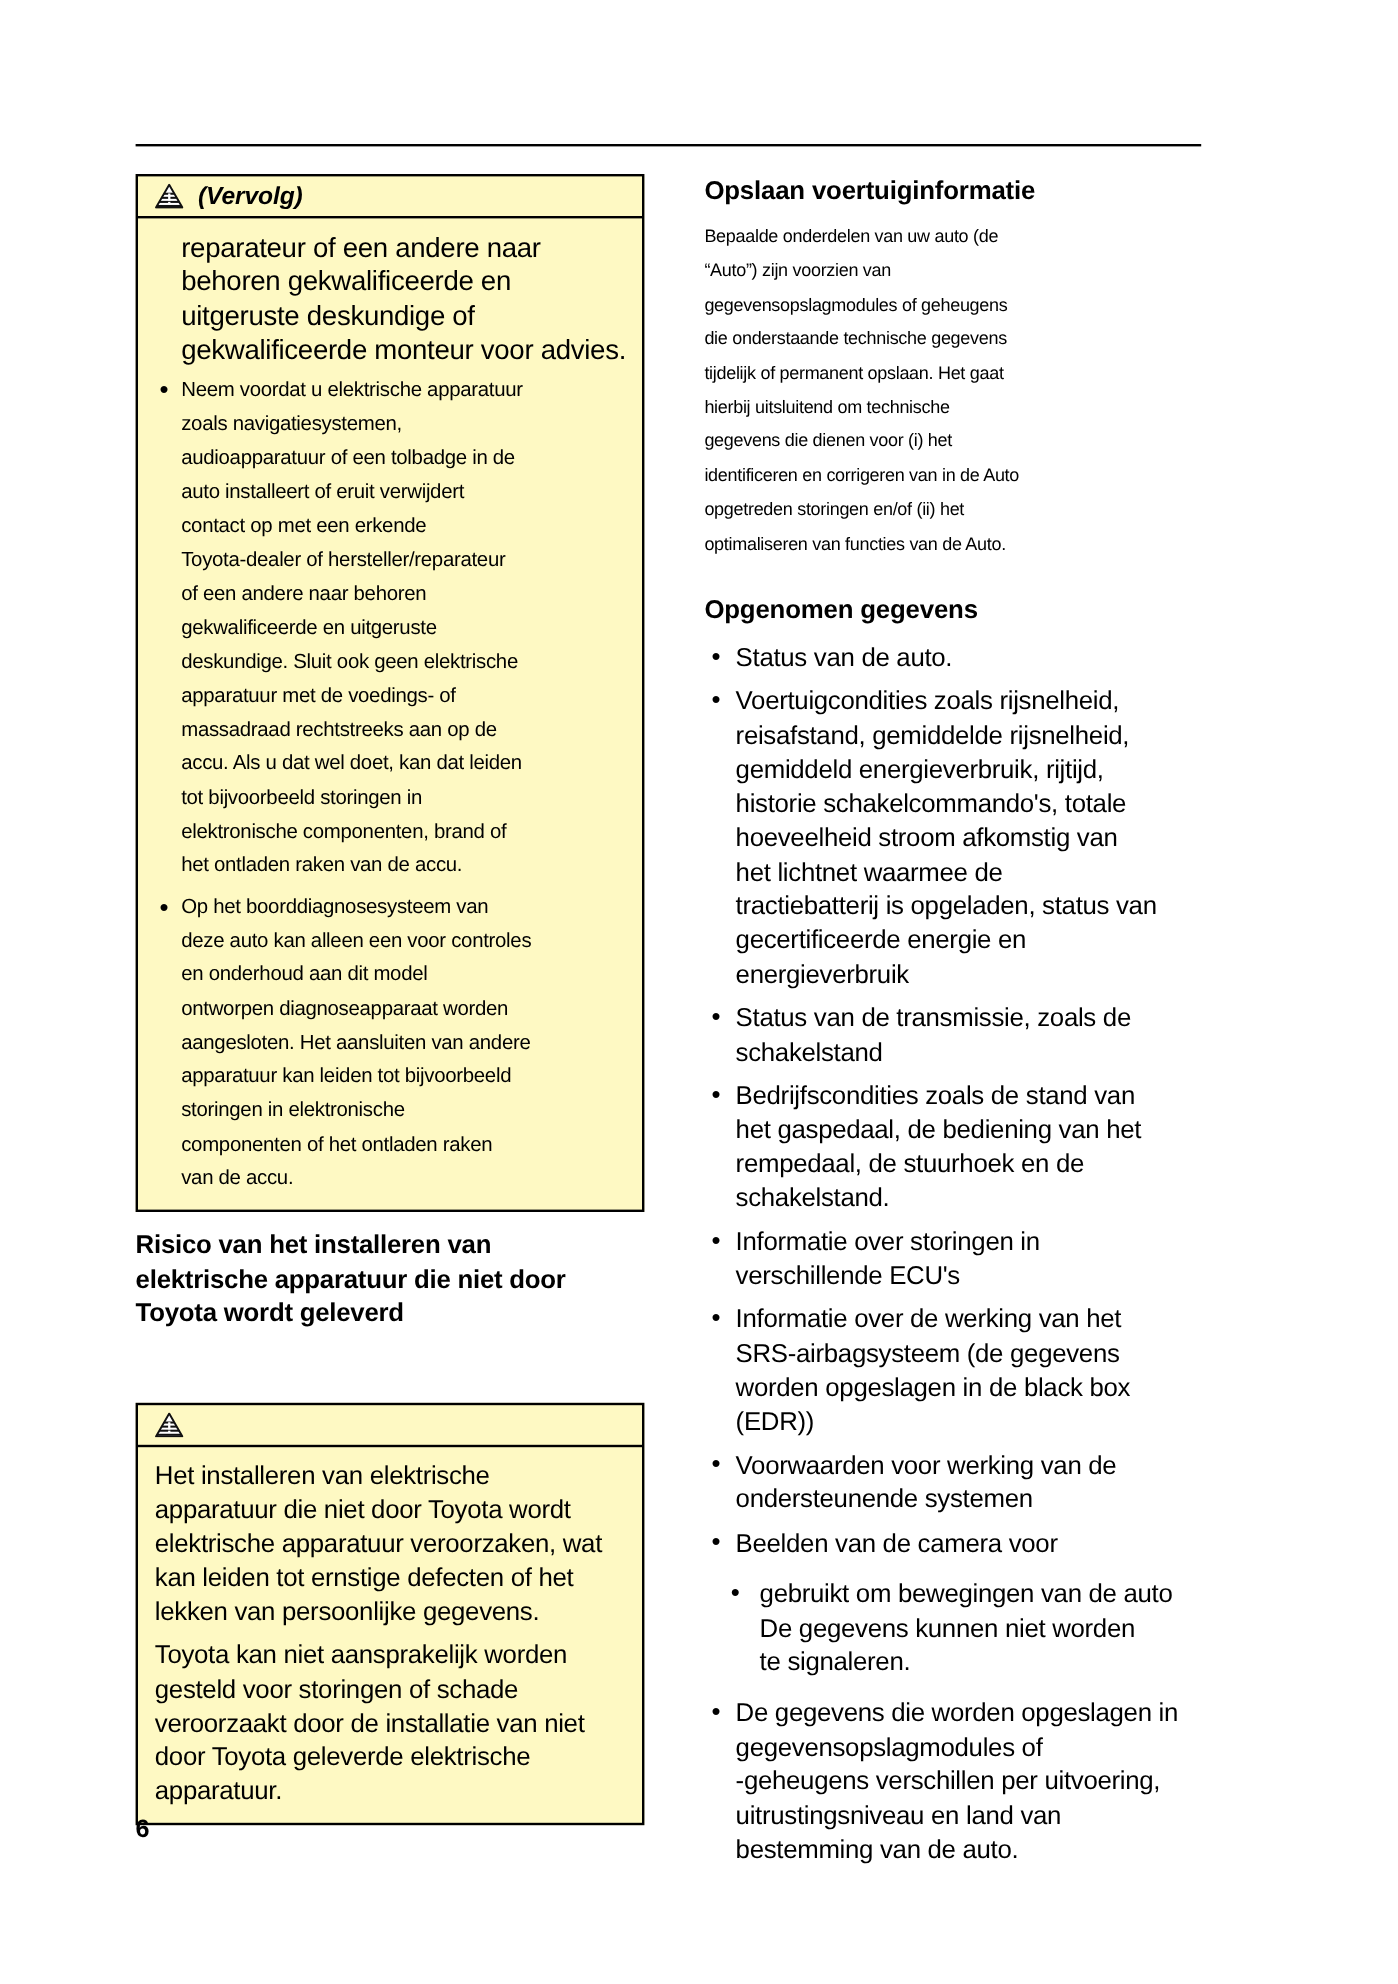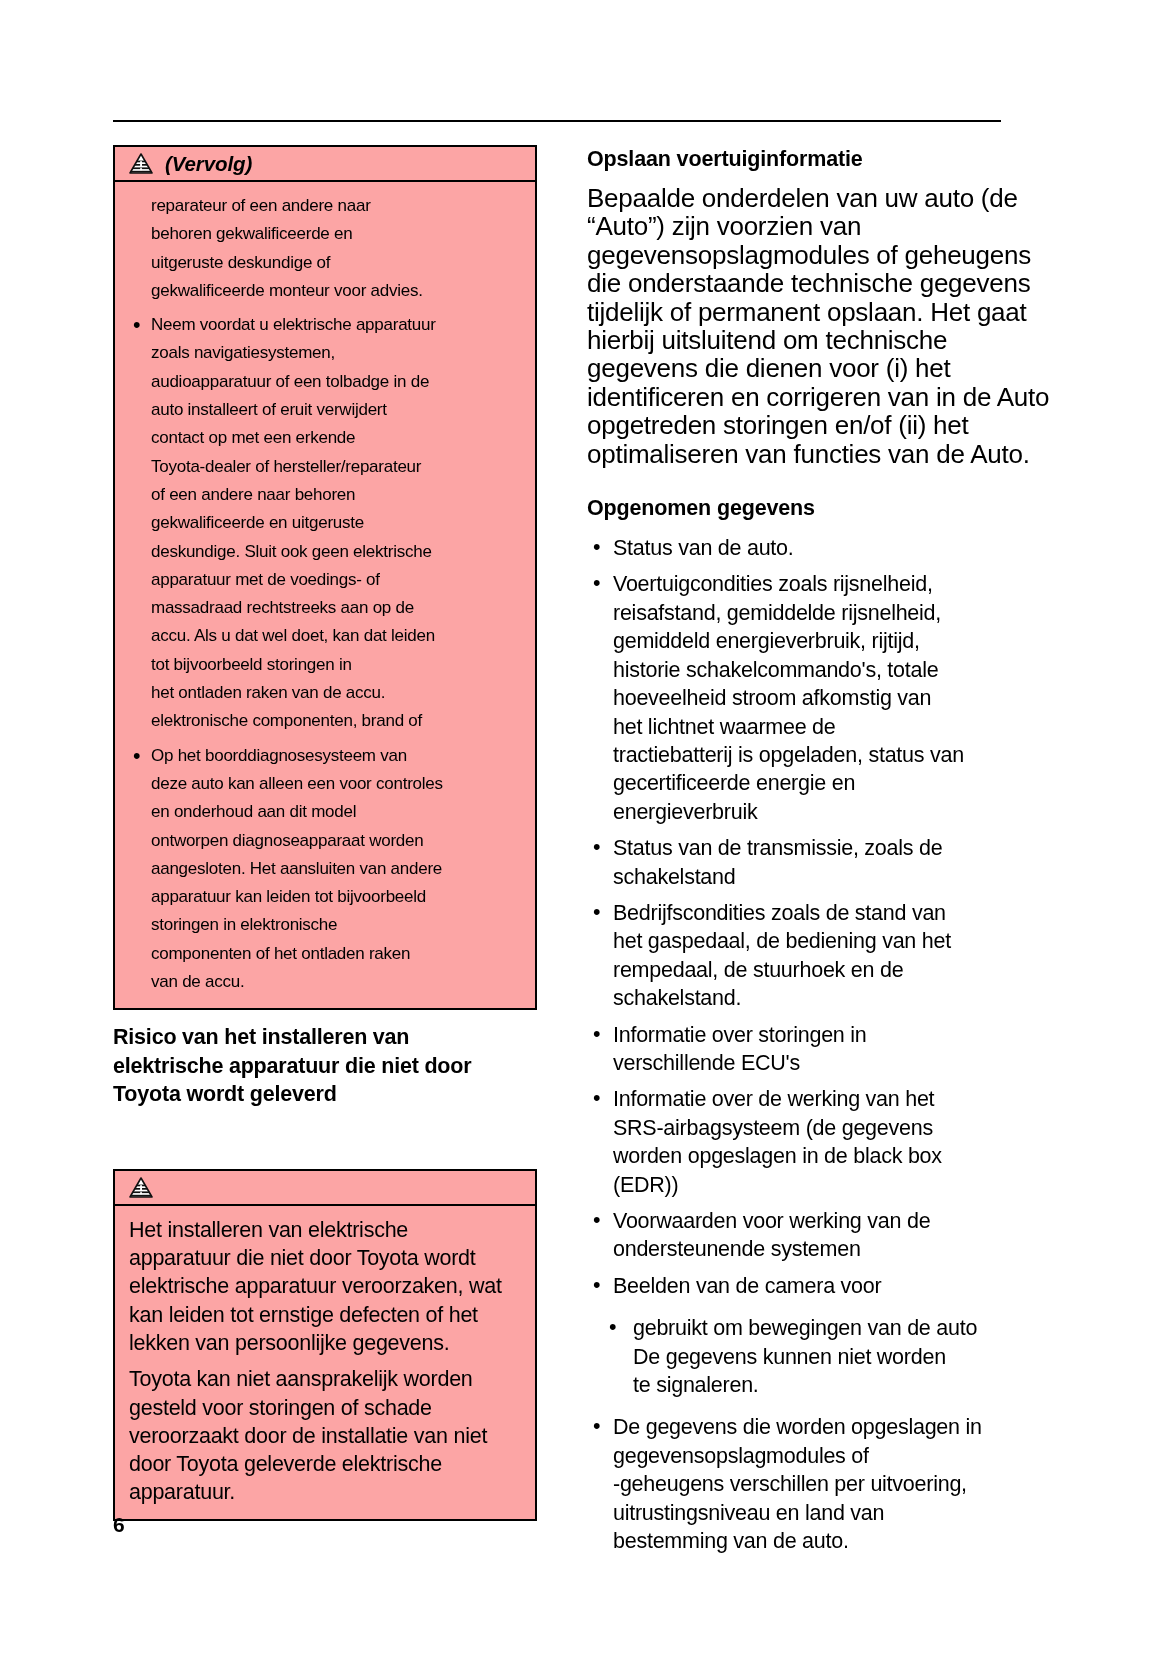--- a/index.html
+++ b/index.html
@@ -38,21 +38,21 @@
     width: 424px;
   }
   .col-left  { left: 113px; }
   .col-right { left: 587px; }
 
   
   .warnbox {
     border: 2px solid #000;
     box-sizing: border-box;
     width: 424px;
-    background: #fca5a5;
+    background: #fef9c3;
   }
   .warnbox-head {
     border-bottom: 2px solid #000;
     height: 35px;
     display: flex;
     align-items: center;
     padding: 0 0 0 14px;
     box-sizing: border-box;
     gap: 12px;
   }
@@ -108,38 +108,38 @@
   .blist .lines div {
     font-size: 17px;
     line-height: 28.3px;
     letter-spacing: -0.25px;
     white-space: nowrap;
   }
 
   
   .cont-lines { padding-left: 22px; margin-bottom: 6px; }
   .cont-lines div {
-    font-size: 17px;
+    font-size: 23px;
     line-height: 28.3px;
     letter-spacing: -0.25px;
     white-space: nowrap;
   }
 
   
   .sec-head {
     font-size: 21.5px;
     font-weight: bold;
     letter-spacing: -0.15px;
     line-height: 28px;
     margin: 0 0 11px 0;
     white-space: nowrap;
   }
   .body-lines { margin: 0 0 26px 0; }
   .body-lines div {
-    font-size: 26px;
+    font-size: 15px;
     line-height: 28.4px;
     letter-spacing: -0.25px;
     white-space: nowrap;
   }
 
   .rlist { margin: 0; padding: 0; list-style: none; }
   .rlist > li {
     position: relative;
     padding-left: 26px;
     margin-bottom: 8px;
@@ -223,22 +223,22 @@
               <div>auto installeert of eruit verwijdert</div>
               <div>contact op met een erkende</div>
               <div>Toyota-dealer of hersteller/reparateur</div>
               <div>of een andere naar behoren</div>
               <div>gekwalificeerde en uitgeruste</div>
               <div>deskundige. Sluit ook geen elektrische</div>
               <div>apparatuur met de voedings- of</div>
               <div>massadraad rechtstreeks aan op de</div>
               <div>accu. Als u dat wel doet, kan dat leiden</div>
               <div>tot bijvoorbeeld storingen in</div>
+              <div>elektronische componenten, brand of</div>
               <div>het ontladen raken van de accu.</div>
-              <div>elektronische componenten, brand of</div>
             </div>
           </li>
           <li>
             <span class="bull">•</span>
             <div class="lines">
               <div>Op het boorddiagnosesysteem van</div>
               <div>deze auto kan alleen een voor controles</div>
               <div>en onderhoud aan dit model</div>
               <div>ontworpen diagnoseapparaat worden</div>
               <div>aangesloten. Het aansluiten van andere</div>

